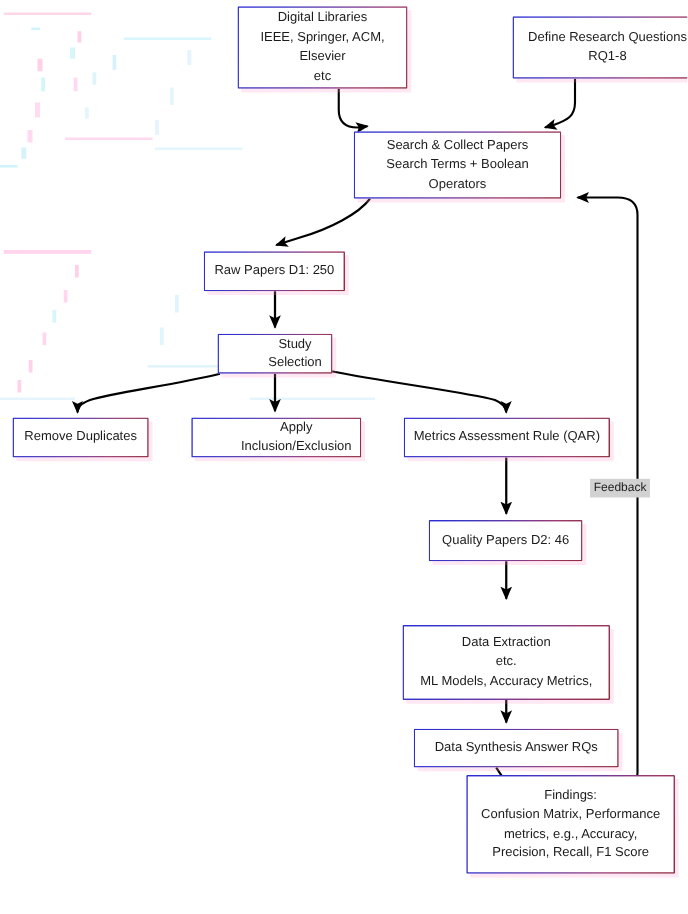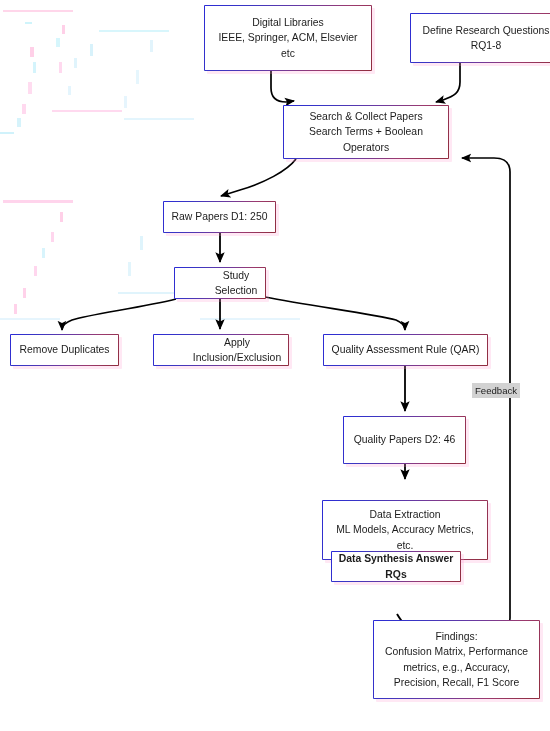--- a/index.html
+++ b/index.html
@@ -111,21 +111,21 @@
 
     <path d="M405,449 L405,479" fill="none" stroke="#000" stroke-width="1.8" marker-end="url(#arrow)"></path>
 
     <path d="M405,544 L405,578" fill="none" stroke="#000" stroke-width="1.8" marker-end="url(#arrow)"></path>
 
     <path d="M397,614 C403,624 410,632 416,640" fill="none" stroke="#000" stroke-width="1.9" marker-end="url(#arrow)"></path>
 
     <path d="M493,648 C503,636 510,630 510,618 L510,172 C510,162 504,158 494,158 L462,158" fill="none" stroke="#000" stroke-width="1.7" marker-end="url(#arrow)"></path>
   </svg>
 
-  <div class="node" style="left: 204px; top: 5px; width: 168px; height: 66px;">
+  <div class="node" style="left: 190px; top: 5px; width: 136px; height: 66px;">
     <span class="txt">
         <span>Digital Libraries</span>
         <span>IEEE, Springer, ACM, Elsevier</span>
         <span>etc</span>
       </span>
   </div>
   <div class="node" style="left: 410px; top: 13px; width: 152px; height: 50px;">
     <span class="txt">
         <span>Define Research Questions</span>
         <span>RQ1-8</span>
@@ -153,36 +153,36 @@
         <span>Remove Duplicates</span>
       </span>
   </div>
   <div class="node" style="left: 153px; top: 334px; width: 136px; height: 32px; padding-left: 32px;">
     <span class="txt">
         <span>Apply Inclusion/Exclusion</span>
       </span>
   </div>
   <div class="node" style="left: 323px; top: 334px; width: 165px; height: 32px;">
     <span class="txt">
-        <span>Quality Assessment Rule (QAR)</span>
+        <span>Metrics Assessment Rule (QAR)</span>
       </span>
   </div>
-  <div class="node" style="left: 343px; top: 416px; width: 123px; height: 48px;">
+  <div class="node" style="left: 343px; top: 416px; width: 123px; height: 33px;">
     <span class="txt">
         <span>Quality Papers D2: 46</span>
       </span>
   </div>
   <div class="node" style="left: 322px; top: 484px; width: 166px; height: 60px; margin-top: 16px;">
     <span class="txt">
         <span>Data Extraction</span>
+        <span>etc.</span>
         <span>ML Models, Accuracy Metrics,</span>
-        <span>etc.</span>
       </span>
   </div>
-  <div class="node" style="left: 331px; top: 551px; width: 130px; height: 31px; font-weight: bold;">
+  <div class="node" style="left: 331px; top: 583px; width: 164px; height: 31px;">
     <span class="txt">
         <span>Data Synthesis Answer RQs</span>
       </span>
   </div>
   <div class="node" style="left: 373px; top: 620px; width: 167px; height: 79px;">
     <span class="txt">
         <span>Findings:</span>
         <span>Confusion Matrix, Performance</span>
         <span>metrics, e.g., Accuracy,</span>
         <span>Precision, Recall, F1 Score</span>

